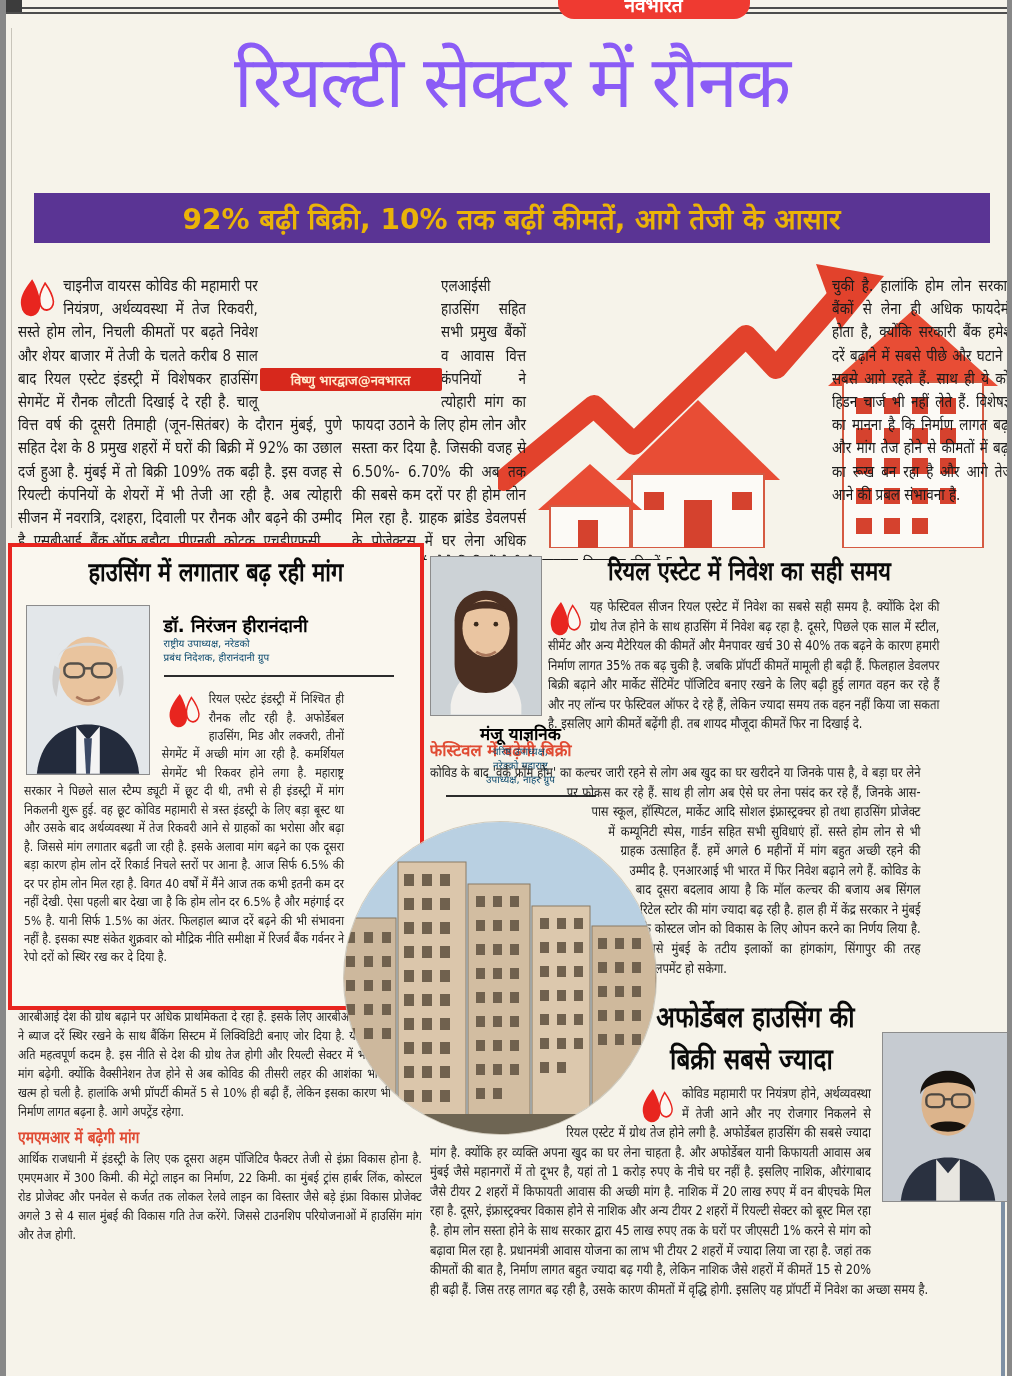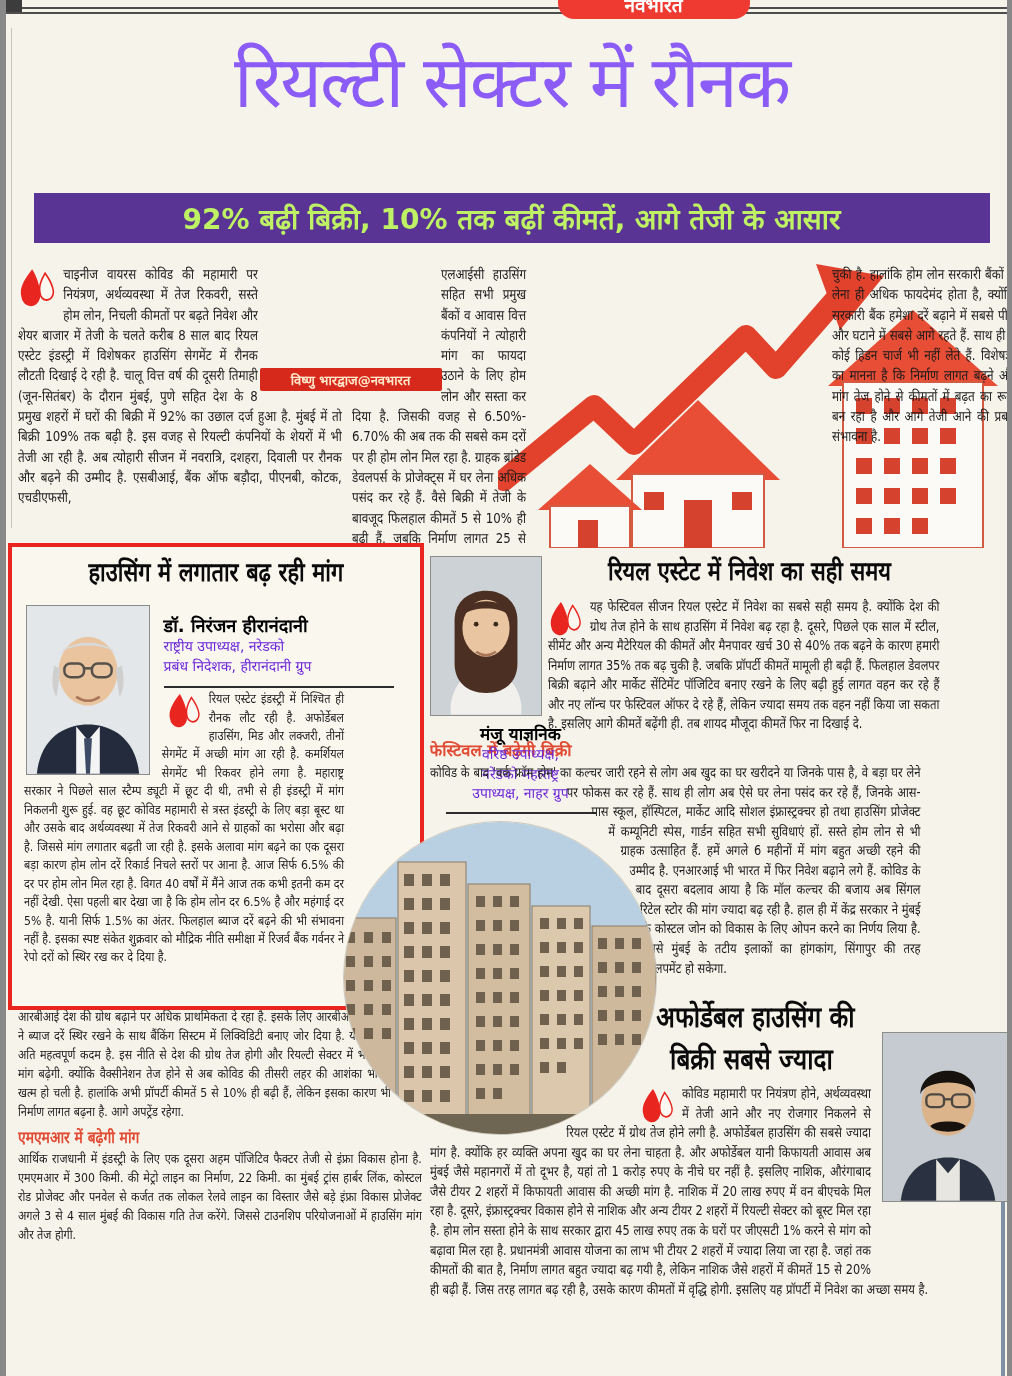--- a/index.html
+++ b/index.html
@@ -23,25 +23,25 @@
     background:#ef3a31; border-radius:16px; z-index:6;
     display:flex; align-items:flex-end; justify-content:center;
     color:#fff; font-weight:bold; font-size:19px; padding-bottom:1px; }
   .edge-left { position:absolute; left:5px; top:28px; width:1px; height:500px; background:#c8c4ba; }
   .edge-right { position:absolute; right:2px; top:1150px; width:4px; height:226px; background:#7e90a4; }
 
   
   .main-headline { position:absolute; top:28px; left:0; width:1012px; text-align:center;
     font-size:72px; font-weight:normal; color:#8b5cf6; letter-spacing:-2px; line-height:1.5; }
   .banner { position:absolute; top:193px; left:28px; width:956px; height:50px;
-    background:#5a3494; color:#bef264; font-weight:bold; font-size:28px;
+    background:#5a3494; color:#eab308; font-weight:bold; font-size:28px;
     display:flex; align-items:center; justify-content:center; }
 
   
-  .col { position:absolute; top:264px; font-size:14px; line-height:1.45; z-index:2; }
+  .col { position:absolute; top:274px; font-size:16px; line-height:1.45; z-index:2; }
   #col1 { left:12px;  width:324px; height:286px; overflow:hidden; }
   #col2 { left:346px; width:322px; height:286px; overflow:hidden; }
   #col3 { left:826px; width:184px; height:284px; overflow:hidden; }
   .byline-badge { position:absolute; left:254px; top:368px; width:182px; height:23px;
     background:#d7281c; color:#ffe8c9; font-size:13px; font-weight:bold; z-index:4;
     display:flex; align-items:center; justify-content:center; border-radius:2px; }
 
   .flame { float:left; width:46px; height:40px; margin:3px 8px 0 0; }
   .flame.sm { width:42px; height:36px; }
 
@@ -50,21 +50,21 @@
 
   
   #housing-box { position:absolute; left:2px; top:543px; width:416px; height:467px;
     border:4px solid #e8251f; background:#faf7ef; padding:6px 12px; overflow:hidden; z-index:3; }
   .hb-headline { text-align:center; font-weight:bold; font-size:26px; color:#0a0a0a;
     line-height:1.35; margin-top:2px; }
   .hb-photo { position:absolute; left:14px; top:58px; width:124px; height:170px;
     border:1px solid #8c8c8c; background:#dfe3e6; }
   .hb-caption { position:absolute; left:152px; top:66px; width:250px; }
   .cap-name { font-weight:bold; font-size:18px; color:#000000; }
-  .cap-role { font-size:14px; line-height:1.4; color:#6d28d9; }
+  .cap-role { font-size:10px; line-height:1.4; color:#0c4a6e; }
   .cap-rule { width:230px; border-top:2px solid #2c2c2c; margin-top:10px; }
   .hb-body { margin-top:100px; font-size:13px; line-height:1.42; }
 
   
   #circle-photo { position:absolute; left:338px; top:822px; width:312px; height:312px;
     border-radius:50%; overflow:hidden; z-index:5; box-shadow:0 0 0 1px #cfc9bb; }
 
   
   #rbi { position:absolute; left:12px; top:984px; width:404px; height:362px; overflow:hidden; z-index:2; }
   .red-head { color:#e02a1f; font-weight:bold; font-size:18px; line-height:1.35; }

